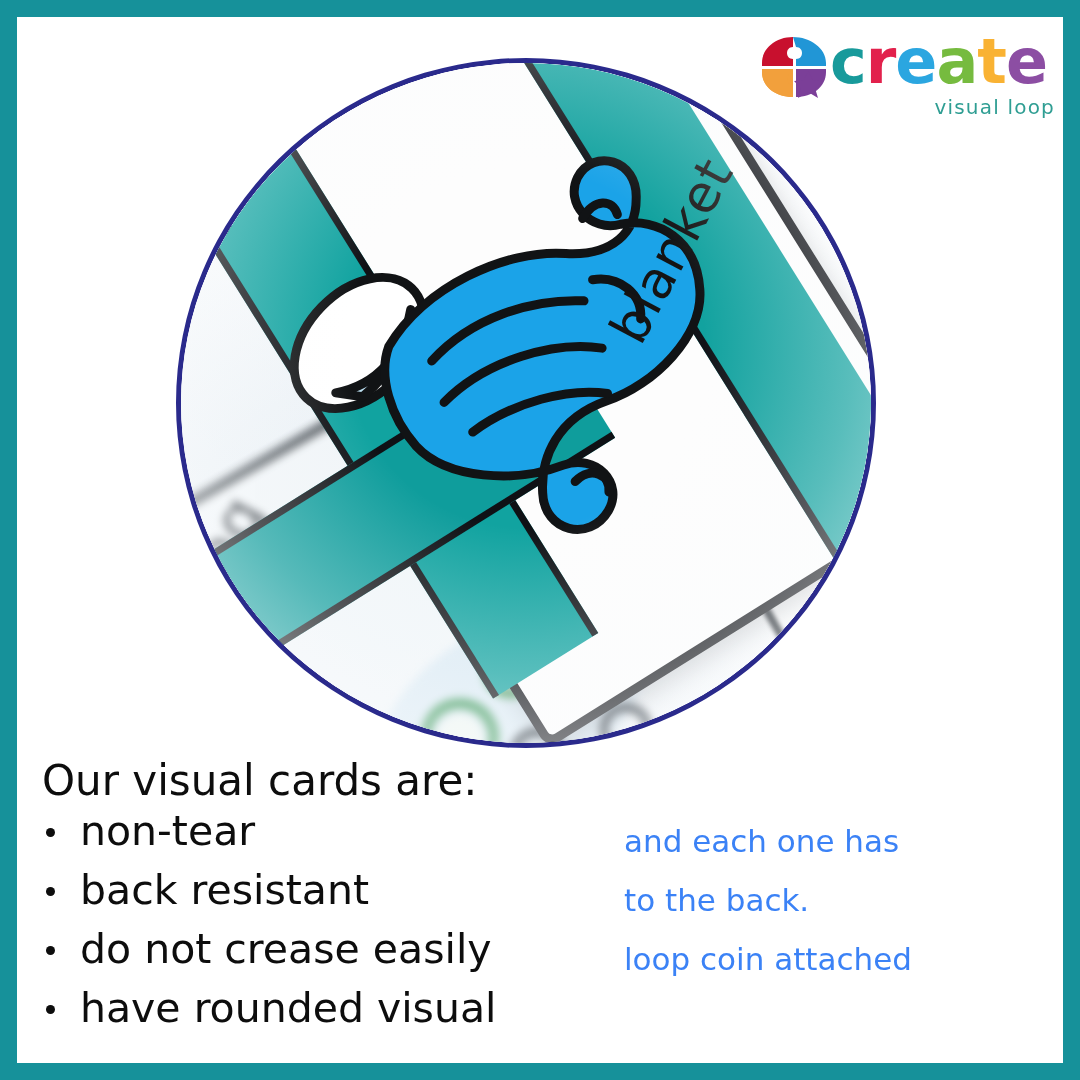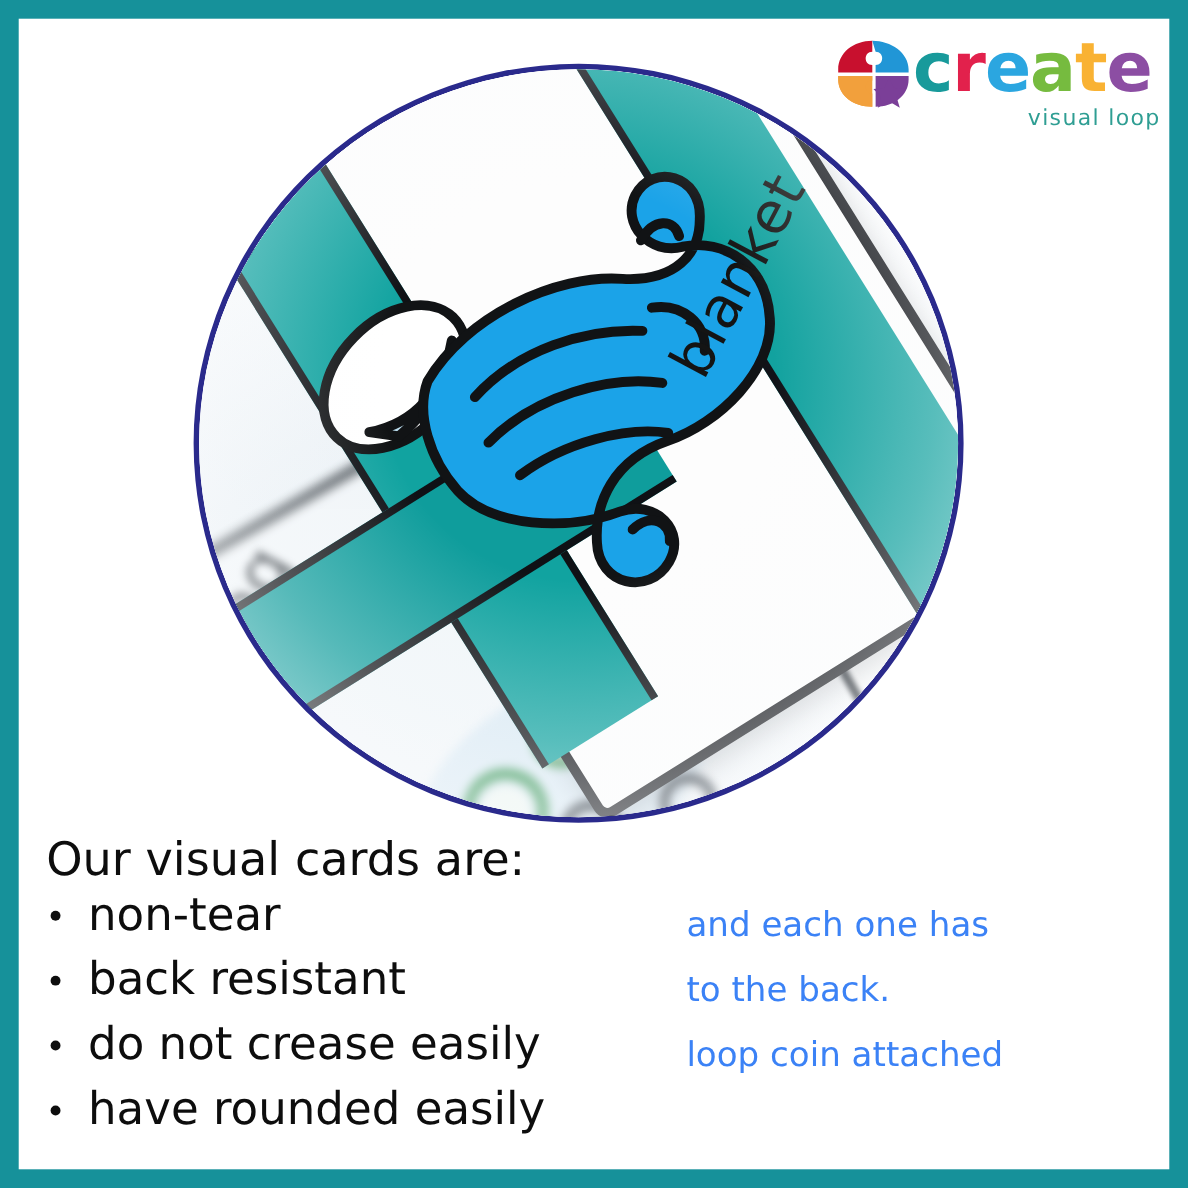--- a/index.html
+++ b/index.html
@@ -340,21 +340,21 @@
     <div class="logo-sub">visual loop</div>
   </div>
 
   <div class="copy">
     <div class="lead">Our visual cards are:</div>
 
     <ul class="bullets">
       <li>non-tear</li>
       <li>back resistant</li>
       <li>do not crease easily</li>
-      <li>have rounded easily</li>
+      <li>have rounded visual</li>
     </ul>
 
     <div class="rightcol">
       <p>and each one has</p>
       <p>to the back.</p>
       <p>loop coin attached</p>
     </div>
   </div>
 
   <div class="frame-border"></div>

